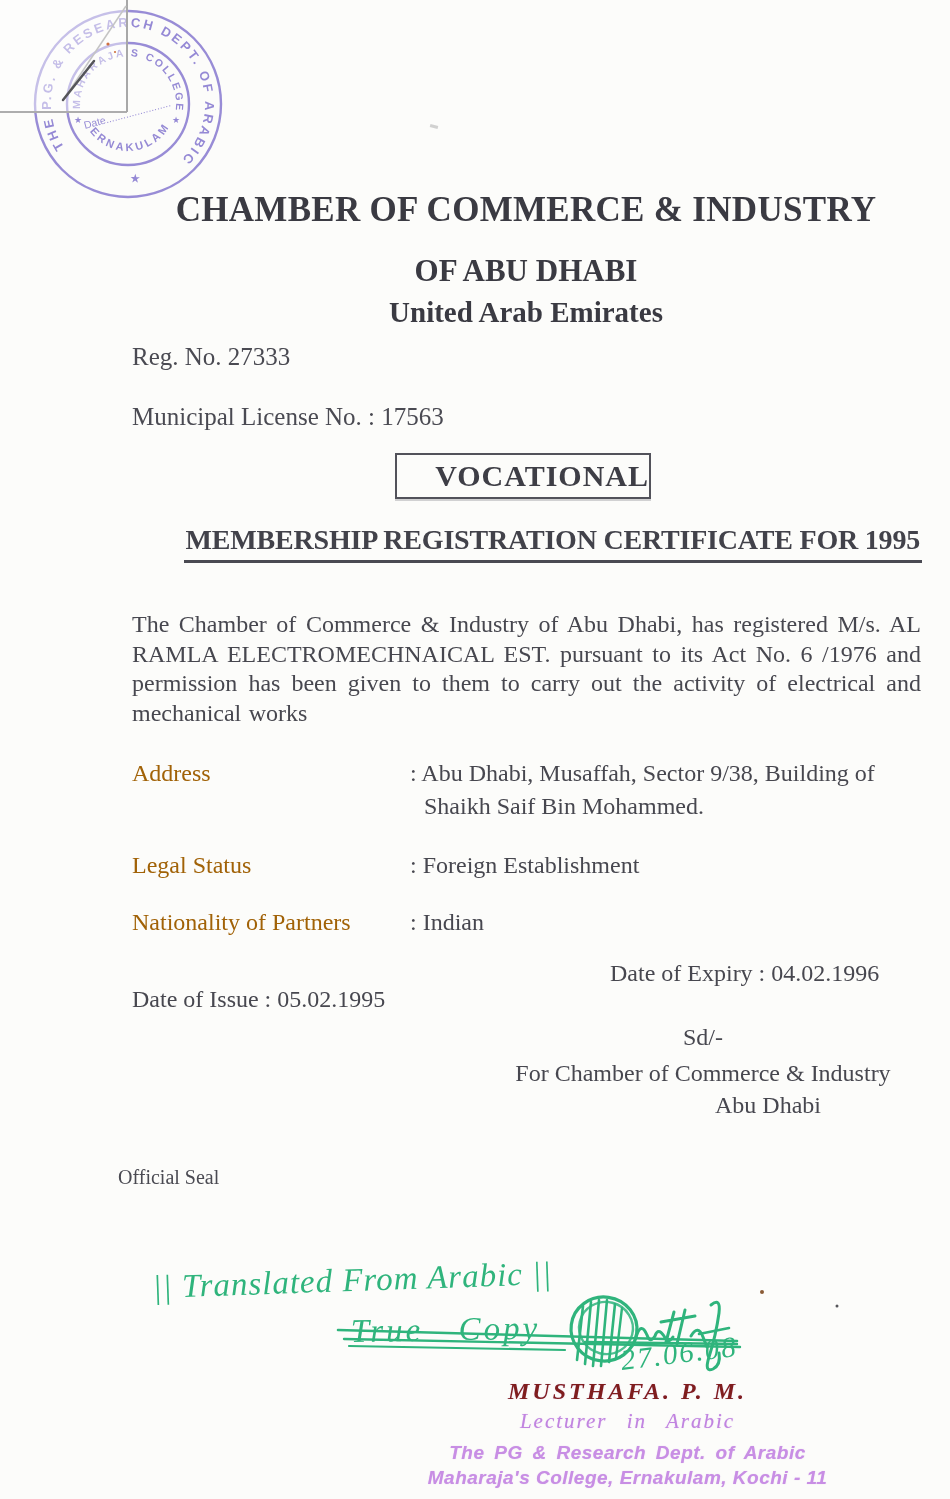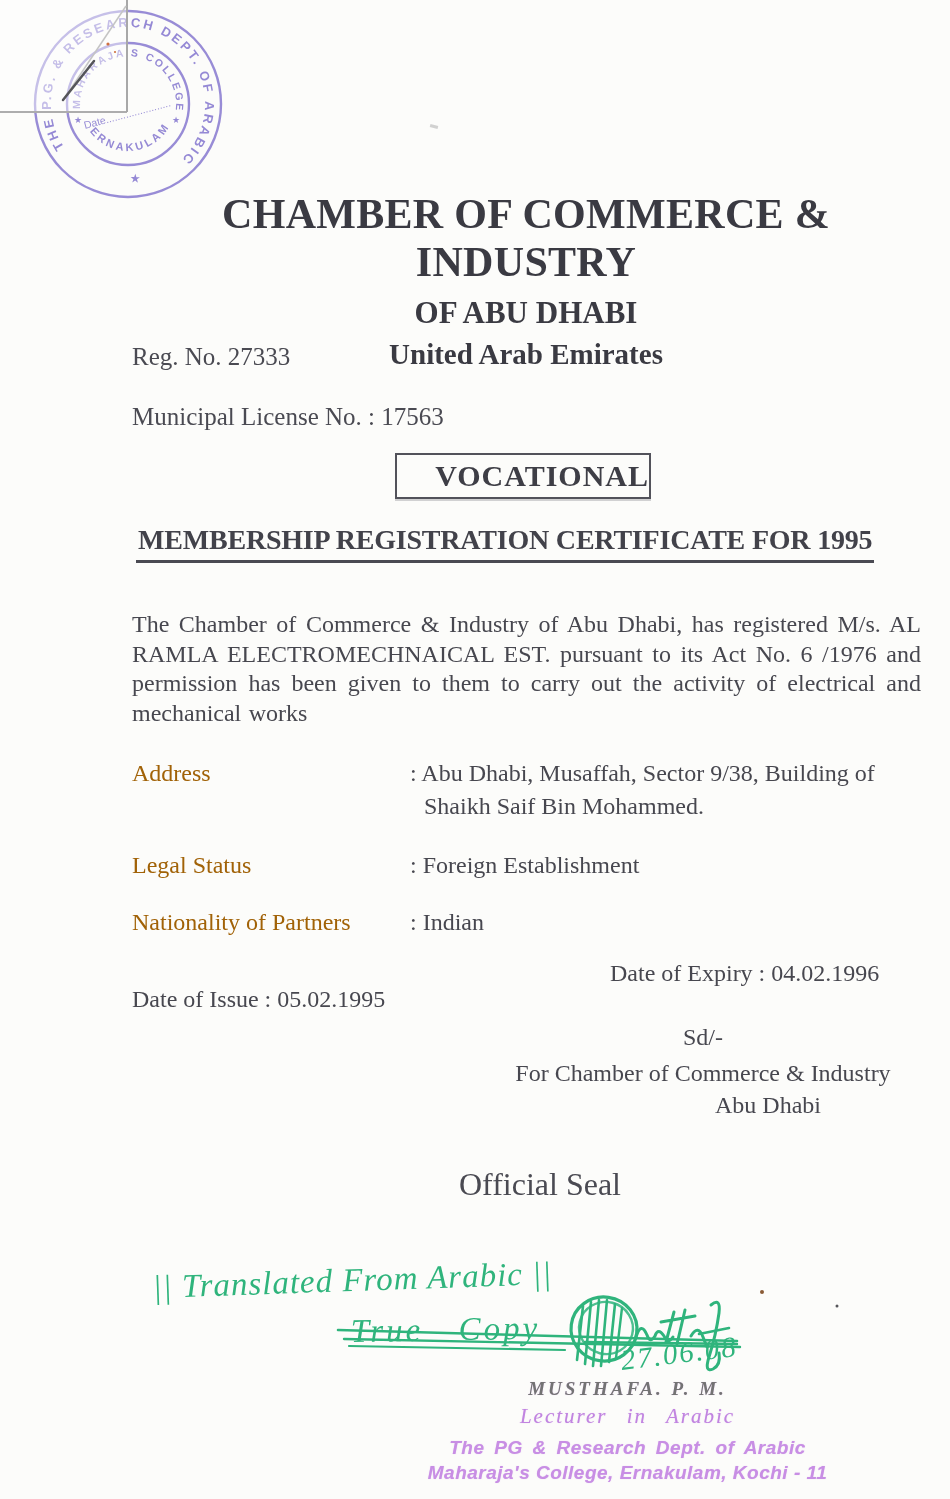--- a/index.html
+++ b/index.html
@@ -4,36 +4,36 @@
 <style>
   html,body { margin:0; padding:0; background:#6f6f74; }
   .page {
     position:relative; width:950px; height:1499px; margin:0 auto;
     background:#fcfcfa; overflow:hidden;
     font-family:"Liberation Serif","DejaVu Serif",serif;
     color:#45454d;
   }
   
   .header { position:absolute; left:130px; top:190px; width:792px; text-align:center; color:#3a3a42; }
-  .h1 { font-size:42px; font-weight:bold; letter-spacing:0.3px; margin-bottom:9px; }
+  .h1 { font-size:35px; font-weight:bold; letter-spacing:0.3px; margin-bottom:23px; }
   .h2 { font-size:31px; font-weight:bold; margin-bottom:7px; }
   .h3 { font-size:29px; font-weight:bold; }
   
   .regline { position:absolute; left:132px; font-size:25px; color:#4a4a52; }
   .reg-no { top:343px; }
   .mun-lic { top:403px; }
   
   .vocbox {
     position:absolute; left:395px; top:453px; width:252px; height:42px;
     border:2px solid #52525a; text-align:right; line-height:42px;
     font-size:30px; font-weight:bold; letter-spacing:1px; color:#3e3e46;
     box-shadow:0 2px 0 rgba(80,80,90,.25);
   }
   
-  .memtitle-wrap { position:absolute; left:136px; top:524px; width:792px; text-align:left; }
+  .memtitle-wrap { position:absolute; left:130px; top:524px; width:792px; text-align:right; }
   .memtitle {
     display:inline-block; font-size:28px; font-weight:bold; letter-spacing:-0.2px; color:#42424a;
     border-bottom:3px solid #4a4a52; padding:0 2px 4px 2px;
   }
   
   .para {
     position:absolute; left:132px; top:610px; width:789px;
     font-size:24px; line-height:29.5px; text-align:justify; color:#47474f;
     word-spacing:1.5px;
   }
@@ -46,34 +46,34 @@
   .natl   { top:909px; }
   
   .date-issue  { position:absolute; left:132px; top:986px; font-size:24px; color:#47474f; }
   .date-expiry { position:absolute; left:610px; top:960px; font-size:24px; color:#47474f; }
   
   .sigblock { position:absolute; left:480px; top:1024px; width:446px; text-align:center; font-size:24px; color:#47474f; }
   .sig-sd  { margin-bottom:9px; }
   .sig-org { margin-bottom:5px; }
   .sig-place { padding-left:130px; }
   
-  .sealline { position:absolute; left:144px; top:1166px; width:792px; text-align:center; font-size:32px; color:#4a4a52; }
+  .sealline { position:absolute; left:118px; top:1166px; width:792px; font-size:20px; color:#4a4a52; }
   
   .corner-stamp { position:absolute; left:30px; top:6px; width:200px; height:200px; }
   .fold-svg { position:absolute; left:0; top:0; width:250px; height:130px; }
   .st-ring { fill:none; stroke:#8d80d2; stroke-width:2.4; opacity:.9; }
   .st-txt  { fill:#8d80d2; font-family:"Liberation Sans","DejaVu Sans",sans-serif; font-weight:bold; opacity:.92; }
   .st-date { fill:#8d80d2; font-family:"Liberation Sans","DejaVu Sans",sans-serif; opacity:.9; }
   .hand-svg { position:absolute; left:125px; top:1242px; width:760px; height:175px; }
   .hand-txt { fill:#2fb47c; font-family:"Liberation Serif","DejaVu Serif",serif; font-style:italic; }
   .hand-stroke { fill:none; stroke:#2fb47c; stroke-linecap:round; stroke-linejoin:round; }
   
   .tstamp { position:absolute; left:415px; top:1378px; width:425px; text-align:center;
             font-style:italic; text-shadow:0 0 1px rgba(200,150,230,.55); }
-  .ts-name    { font-family:"Liberation Serif",serif; font-weight:bold; font-size:19px; letter-spacing:3px; color:#737373; }
+  .ts-name    { font-family:"Liberation Serif",serif; font-weight:bold; font-size:24px; letter-spacing:3px; color:#7f1d1d; }
   .ts-title   { font-family:"Liberation Serif",serif; font-size:21px; letter-spacing:2px; word-spacing:12px; color:#c184e0; margin-top:4px; }
   .ts-dept    { font-family:"Liberation Sans",sans-serif; font-weight:bold; font-size:19px; letter-spacing:0.5px; word-spacing:4px; color:#c88ee4; margin-top:8px; }
   .ts-college { font-family:"Liberation Sans",sans-serif; font-weight:bold; font-size:19px; letter-spacing:0.5px; color:#c88ee4; margin-top:3px; }
   
   .speck-dash { position:absolute; left:430px; top:125px; width:8px; height:3px; background:#c6c6c6; transform:rotate(15deg); opacity:.8; }
 </style>
 </head>
 <body>
 
 <div class="page">

